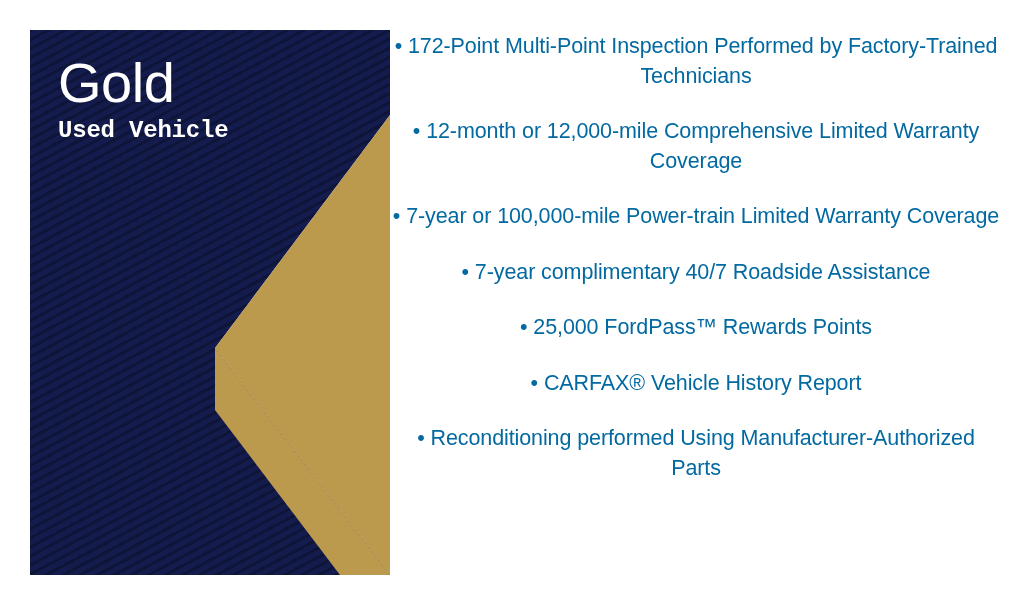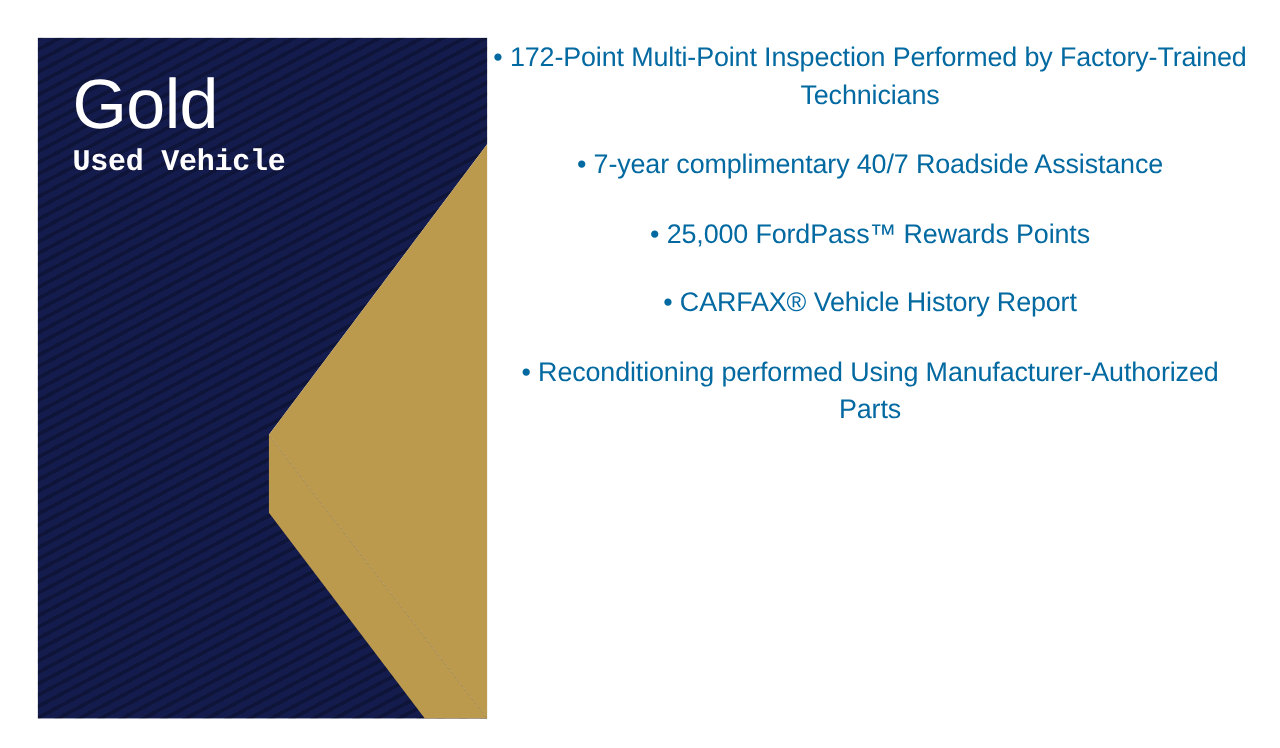--- a/index.html
+++ b/index.html
@@ -134,20 +134,28 @@
     </div>
   </div>
 
   <div class="features">
     <div class="feature">
       <span>•</span>
       <span>172-Point Multi-Point Inspection Performed by Factory-Trained Technicians</span>
     </div>
     <div class="feature">
       <span>•</span>
+      <span>12-month or 12,000-mile Comprehensive Limited Warranty Coverage</span>
+    </div>
+    <div class="feature">
+      <span>•</span>
+      <span>7-year or 100,000-mile Power-train Limited Warranty Coverage</span>
+    </div>
+    <div class="feature">
+      <span>•</span>
       <span>7-year complimentary 40/7 Roadside Assistance</span>
     </div>
     <div class="feature">
       <span>•</span>
       <span>25,000 FordPass™ Rewards Points</span>
     </div>
     <div class="feature">
       <span>•</span>
       <span>CARFAX® Vehicle History Report</span>
     </div>

